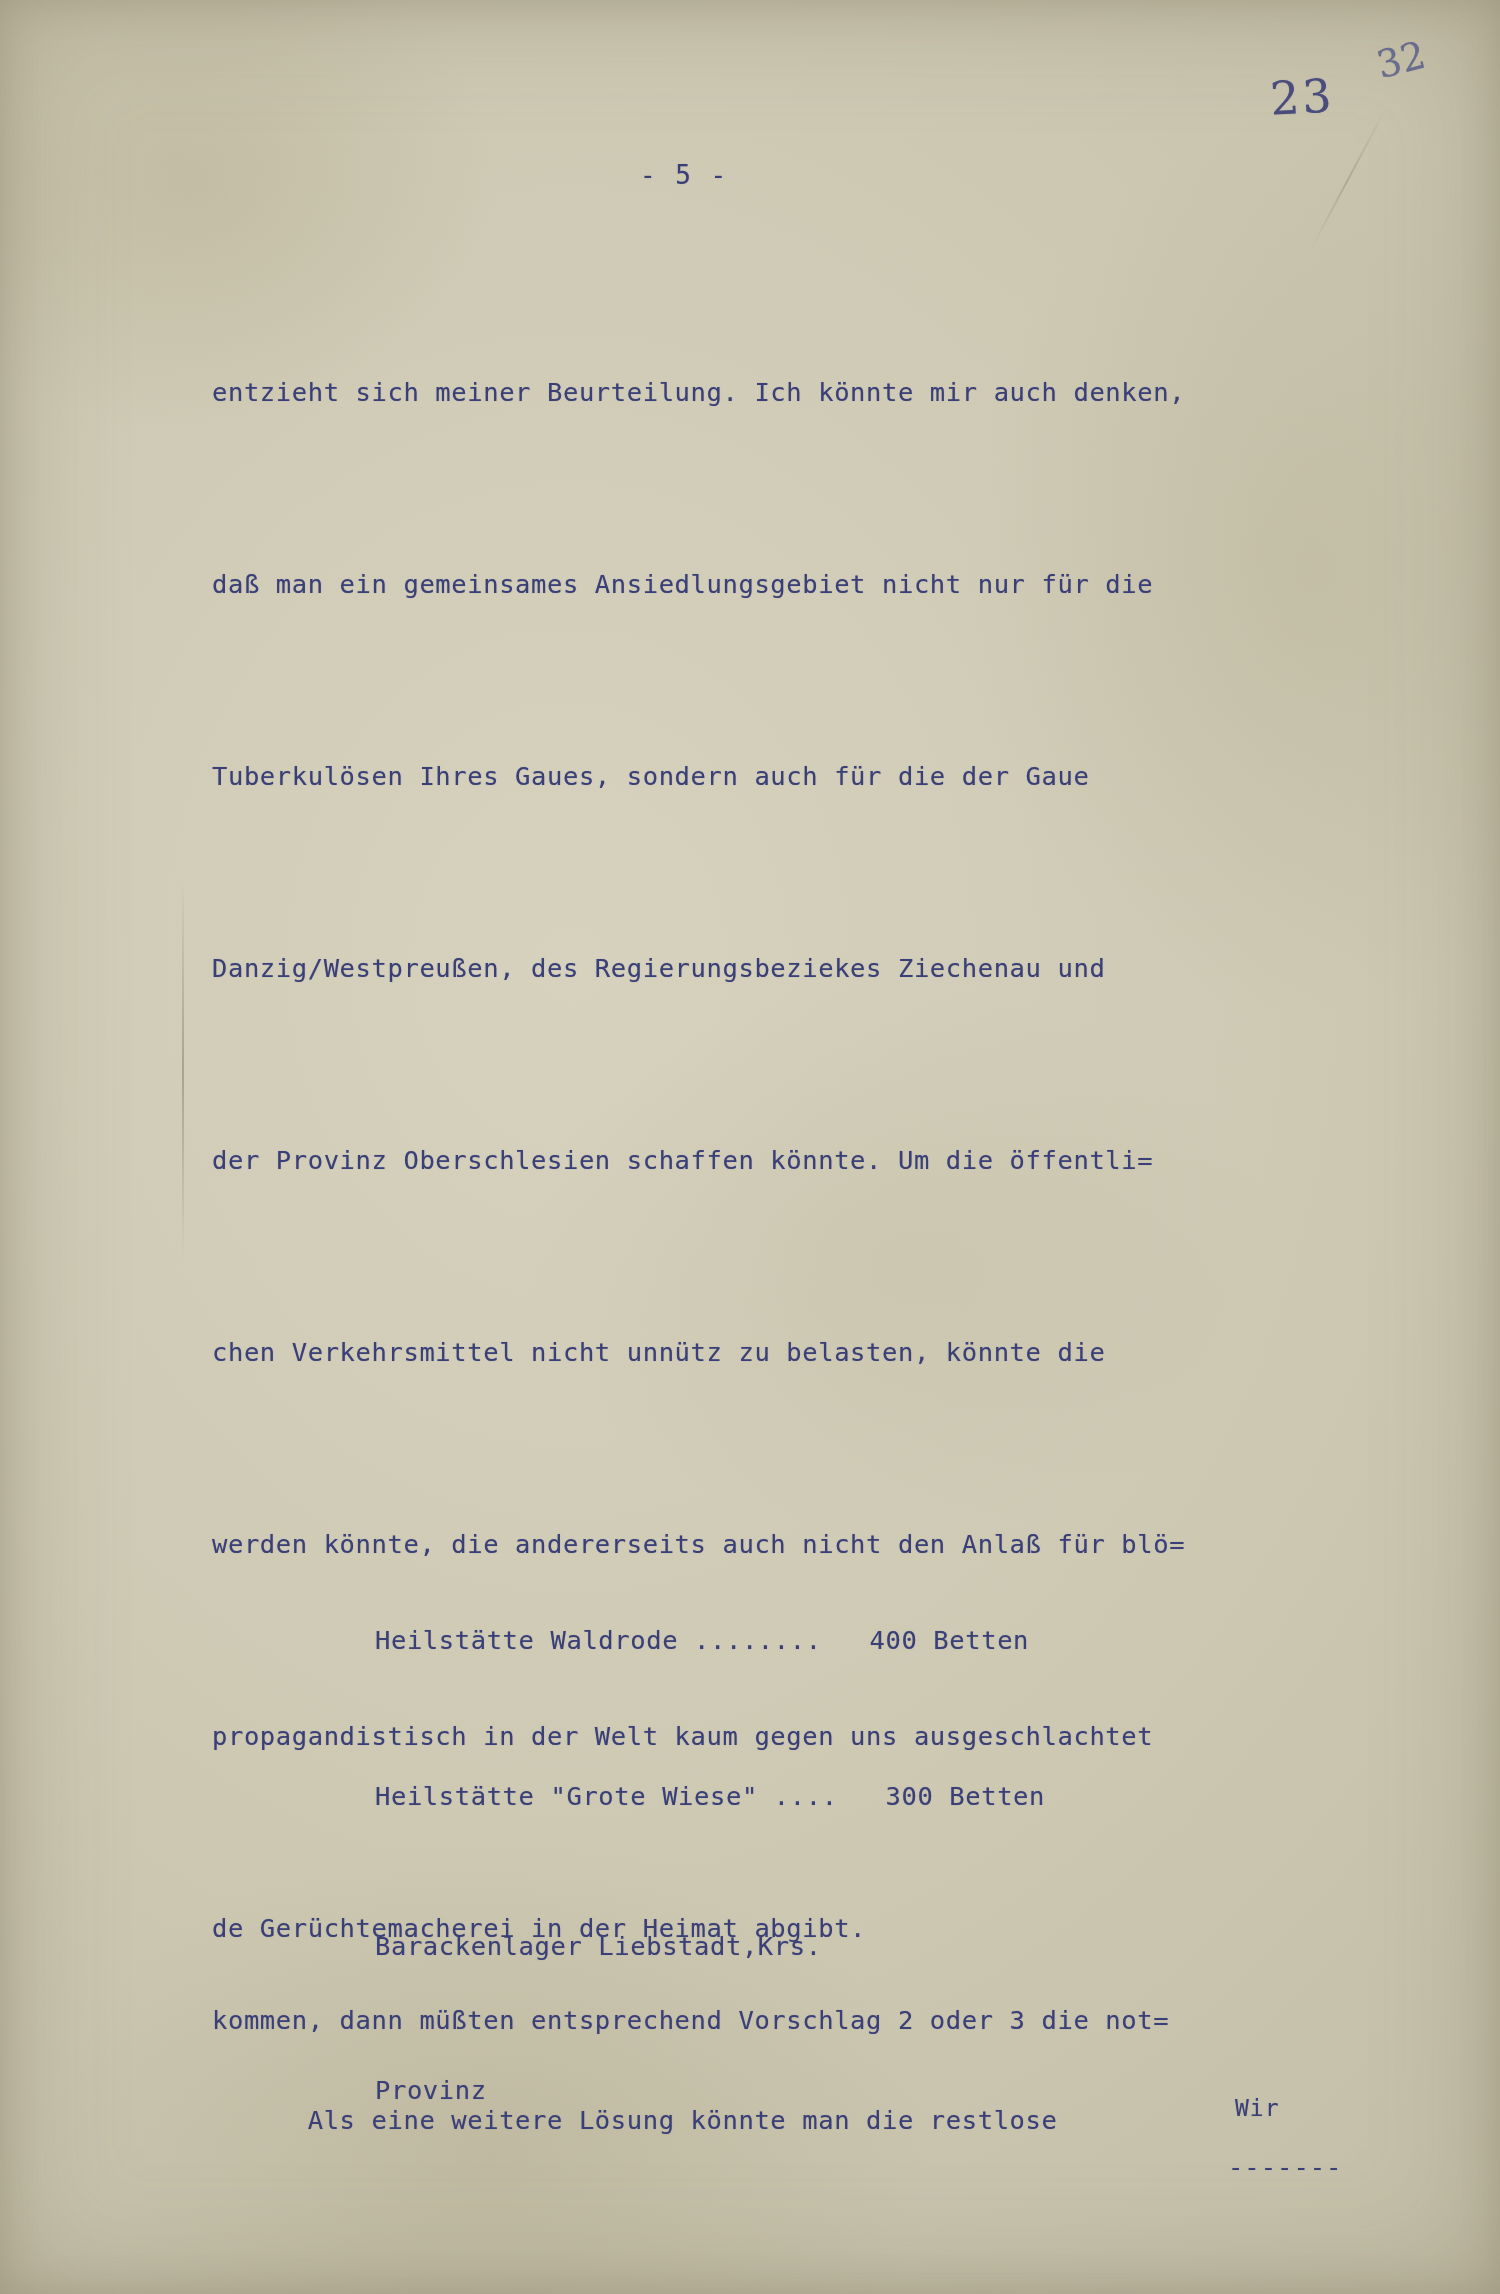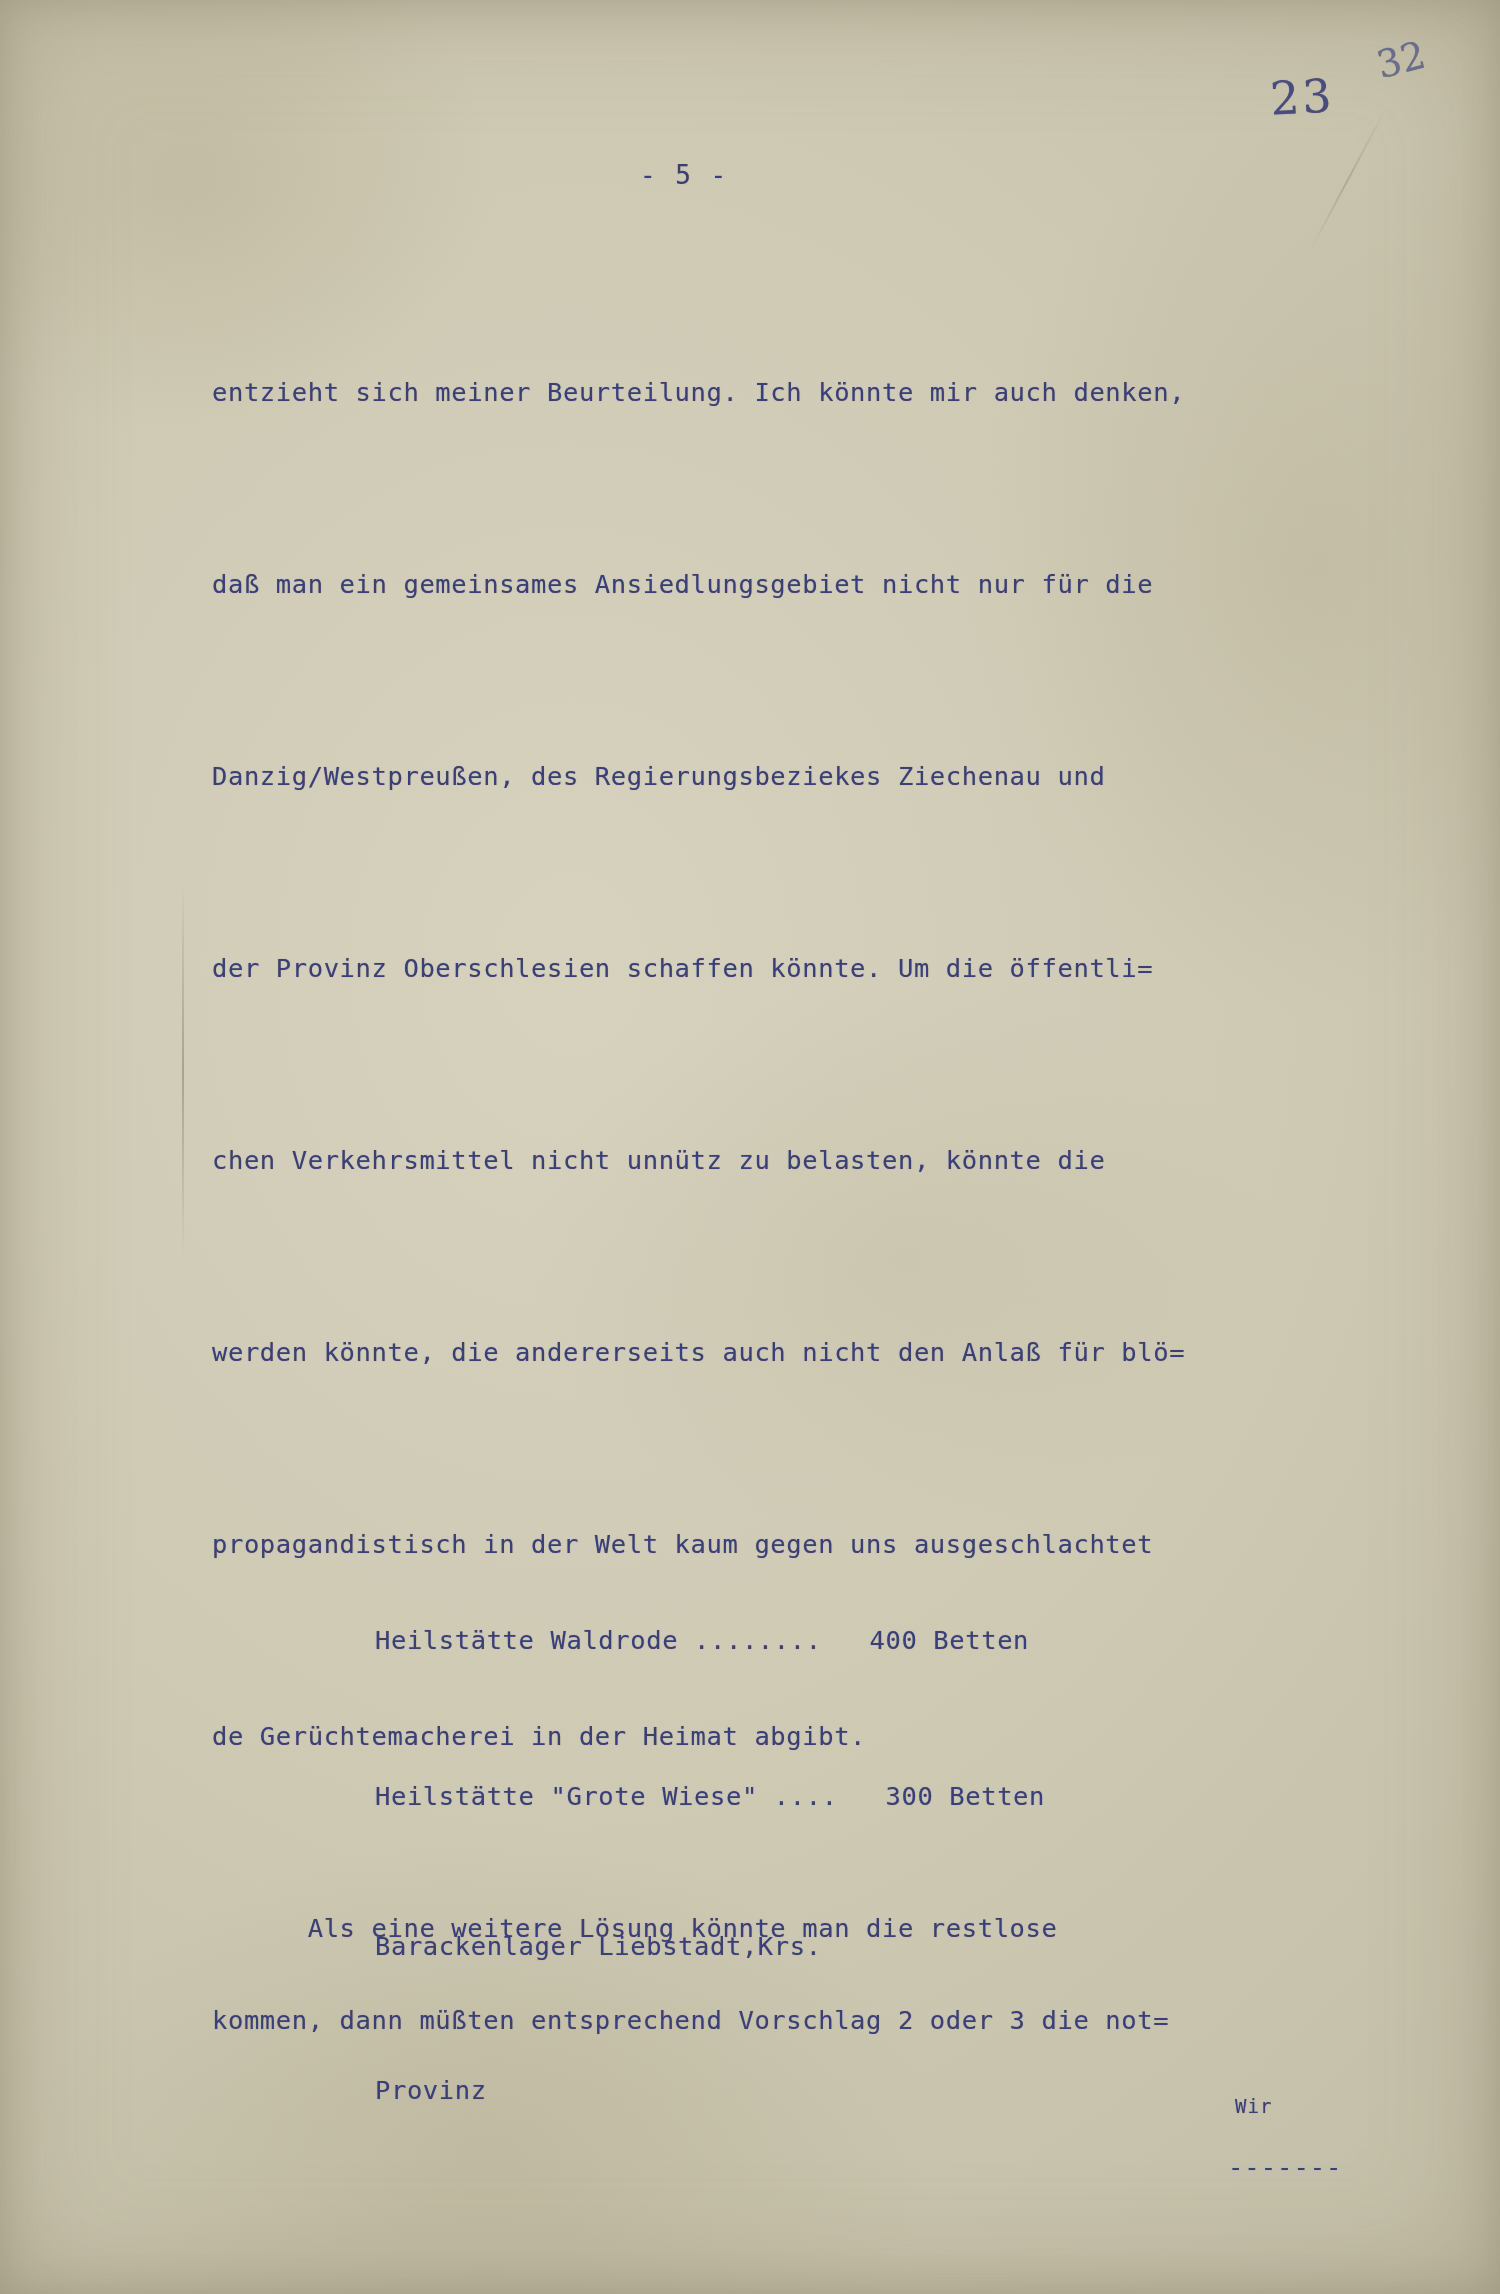--- a/index.html
+++ b/index.html
@@ -118,21 +118,21 @@
     font-size: 25.5px;
     line-height: 64px;
     letter-spacing: 0.6px;
     white-space: pre;
   }
 
   .wir {
     position: absolute;
     left: 1235px;
     top: 2095px;
-    font-size: 19px;
+    font-size: 23px;
     letter-spacing: 1px;
   }
   .wir-rule {
     position: absolute;
     left: 1228px;
     top: 2152px;
     font-size: 25.5px;
     letter-spacing: 1px;
   }
 </style>
@@ -150,20 +150,21 @@
   <div class="edge-dark"></div>
 
   <div class="stamp-32 ink">32</div>
   <div class="stamp-23 ink">23</div>
 
   <div class="pagenum ink">- 5 -</div>
 
   <div class="body-text ink">
     <div class="line">entzieht sich meiner Beurteilung. Ich könnte mir auch denken,</div>
     <div class="line">daß man ein gemeinsames Ansiedlungsgebiet nicht nur für die</div>
+    <div class="line">Tuberkulösen Ihres Gaues, sondern auch für die der Gaue</div>
     <div class="line">Danzig/Westpreußen, des Regierungsbeziekes Ziechenau und</div>
     <div class="line">der Provinz Oberschlesien schaffen könnte. Um die öffentli=</div>
     <div class="line">chen Verkehrsmittel nicht unnütz zu belasten, könnte die</div>
     <div class="line">werden könnte, die andererseits auch nicht den Anlaß für blö=</div>
     <div class="line">propagandistisch in der Welt kaum gegen uns ausgeschlachtet</div>
     <div class="line">de Gerüchtemacherei in der Heimat abgibt.</div>
     <div class="line">      Als eine weitere Lösung könnte man die restlose</div>
     
     
     

